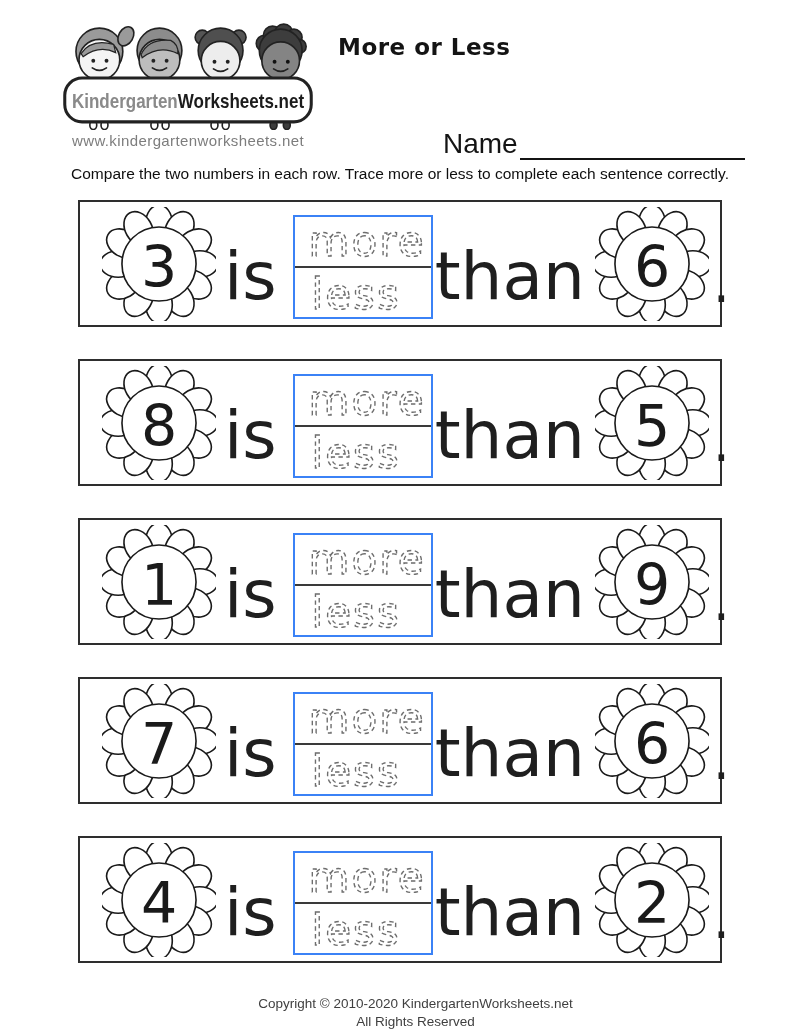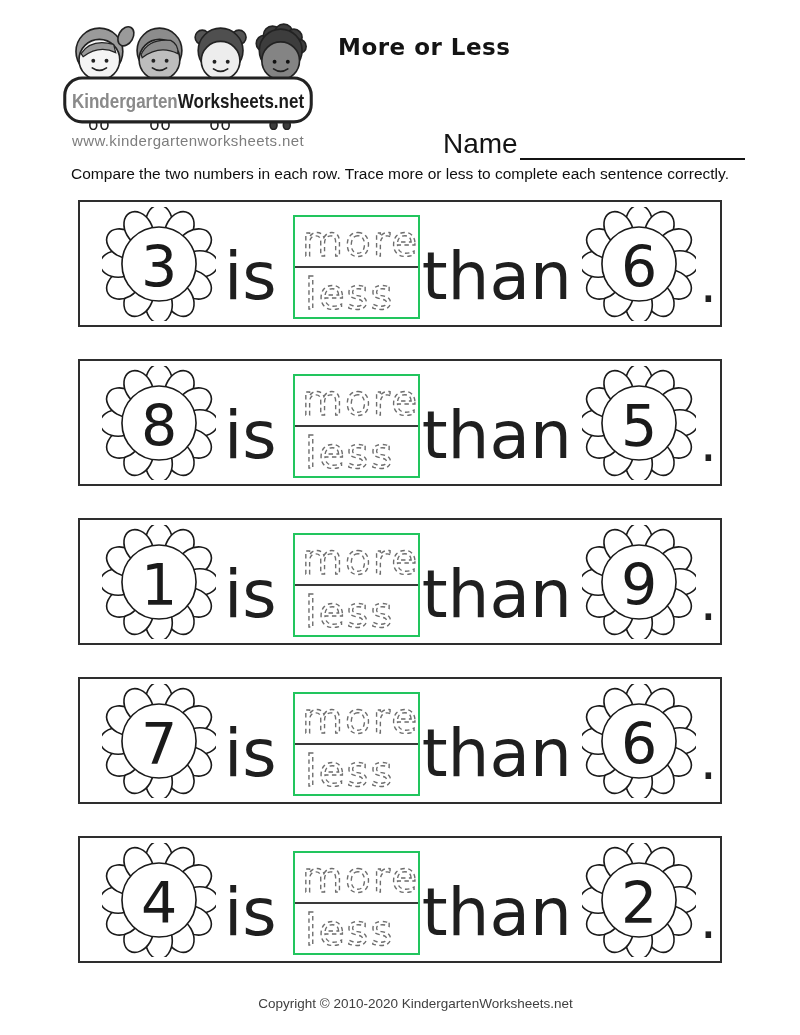--- a/index.html
+++ b/index.html
@@ -27,21 +27,21 @@
   }
   .flower{width:114px;height:114px;flex:0 0 auto;}
   .flower svg{width:114px;height:114px;display:block;}
   .petals ellipse{fill:#fff;stroke:#1a1a1a;stroke-width:1.7;}
   .flower-center{fill:#fff;stroke:#1a1a1a;stroke-width:1.7;}
   .flower-num{font-family:"DejaVu Sans",sans-serif;font-size:60px;fill:#1a1a1a;}
   .word{font-family:"DejaVu Sans",sans-serif;font-size:66px;color:#1f1f1f;margin-top:26px;line-height:1;}
   .word.is{margin-left:8px;}
   .word.than{margin-left:2px;}
   .trace-box{
-    box-sizing:border-box;width:127px;height:104px;border:2px solid #22c55e;margin-left:16px;margin-top:6px;
+    box-sizing:border-box;width:140px;height:104px;border:2px solid #3b82f6;margin-left:16px;margin-top:6px;
     display:flex;flex-direction:column;flex:0 0 auto;background:#fff;
   }
   .trace-cell{flex:1;position:relative;}
   .trace-cell.top{border-bottom:2px solid #3a3a3a;}
   .trace-cell svg{position:absolute;inset:0;width:100%;height:100%;}
   .trace-word{
     font-family:"DejaVu Sans",sans-serif;font-size:43px;letter-spacing:2px;
     fill:none;stroke:#6e6e6e;stroke-width:1.4;stroke-dasharray:4.5 3.5;
   }
   .flower.right{margin-left:10px;}
@@ -650,13 +650,14 @@
           <circle class="flower-center" r="39"></circle>
           <text class="flower-num" x="0" y="3" text-anchor="middle" dominant-baseline="central">2</text>
         </svg>
       </div>
     <span class="period">.</span>
   </section>
 </div>
 
 <div class="footer">
   <div>Copyright © 2010-2020 KindergartenWorksheets.net</div>
+  <div>All Rights Reserved</div>
 </div>
 
 </body></html>

